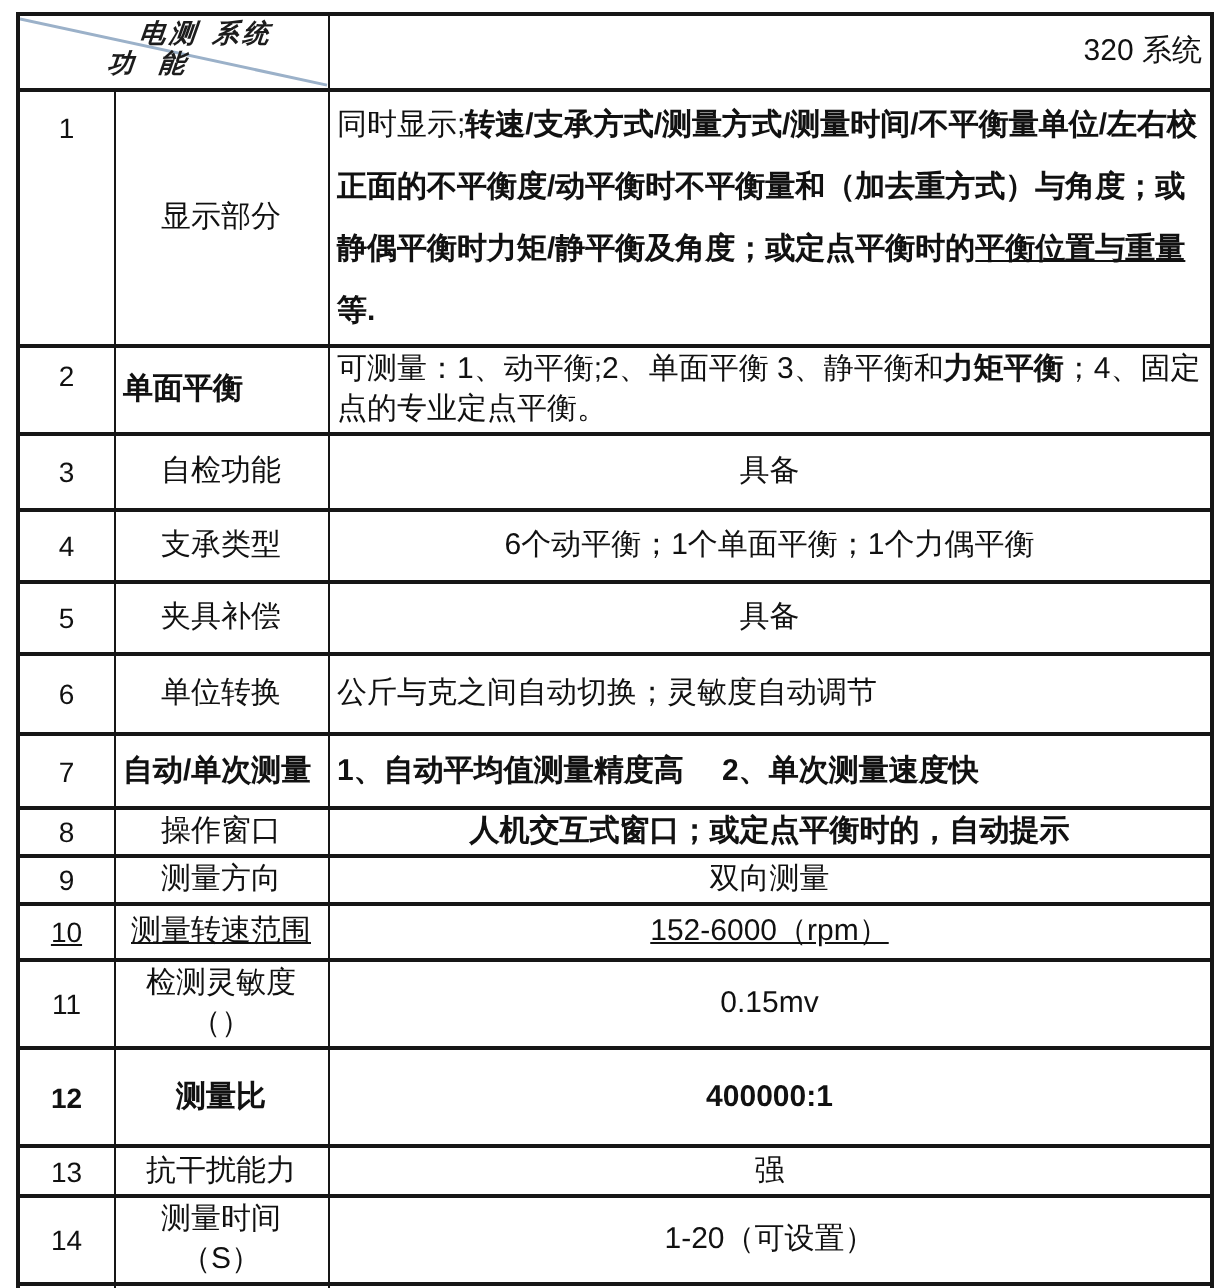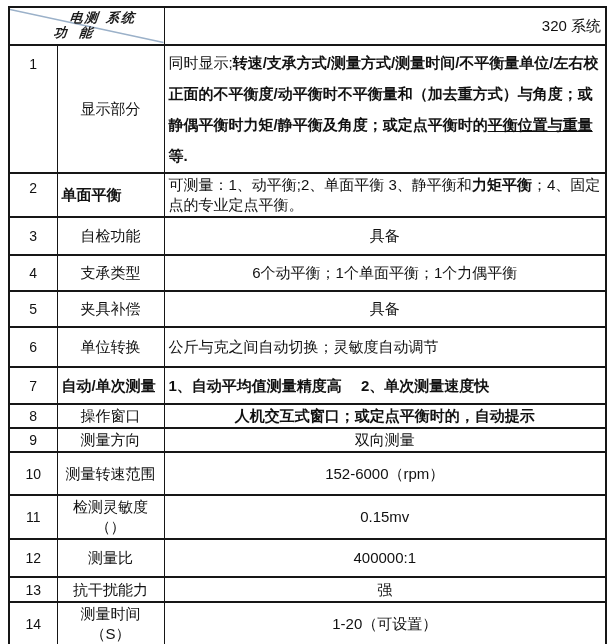--- a/index.html
+++ b/index.html
@@ -76,23 +76,23 @@
   tbody tr:nth-child(1) td.value-cell{ line-height:31px; }
   tbody tr:nth-child(2){height:40px;}
   tbody tr:nth-child(2) td.no-cell{ vertical-align:top; padding-top:4px; }
   tbody tr:nth-child(3){height:38px;}
   tbody tr:nth-child(4){height:36px;}
   tbody tr:nth-child(5){height:36px;}
   tbody tr:nth-child(6){height:40px;}
   tbody tr:nth-child(7){height:37px;}
   tbody tr:nth-child(8){height:23px;}
   tbody tr:nth-child(9){height:21px;}
-  tbody tr:nth-child(10){height:43px;}
+  tbody tr:nth-child(10){height:28px;text-decoration:underline;}
   tbody tr:nth-child(11){height:33px;border-radius:11px;}
-  tbody tr:nth-child(12){height:38px;}
+  tbody tr:nth-child(12){height:49px;font-weight:bold;}
   tbody tr:nth-child(13){height:25px;}
   tbody tr:nth-child(14){height:30px;margin-top:44px;}
   tbody tr:nth-child(15){height:34px;}
   tbody tr:nth-child(16){height:31px;}
 </style>
 </head>
 <body>
 
 <div class="page">
   <table class="spec">

